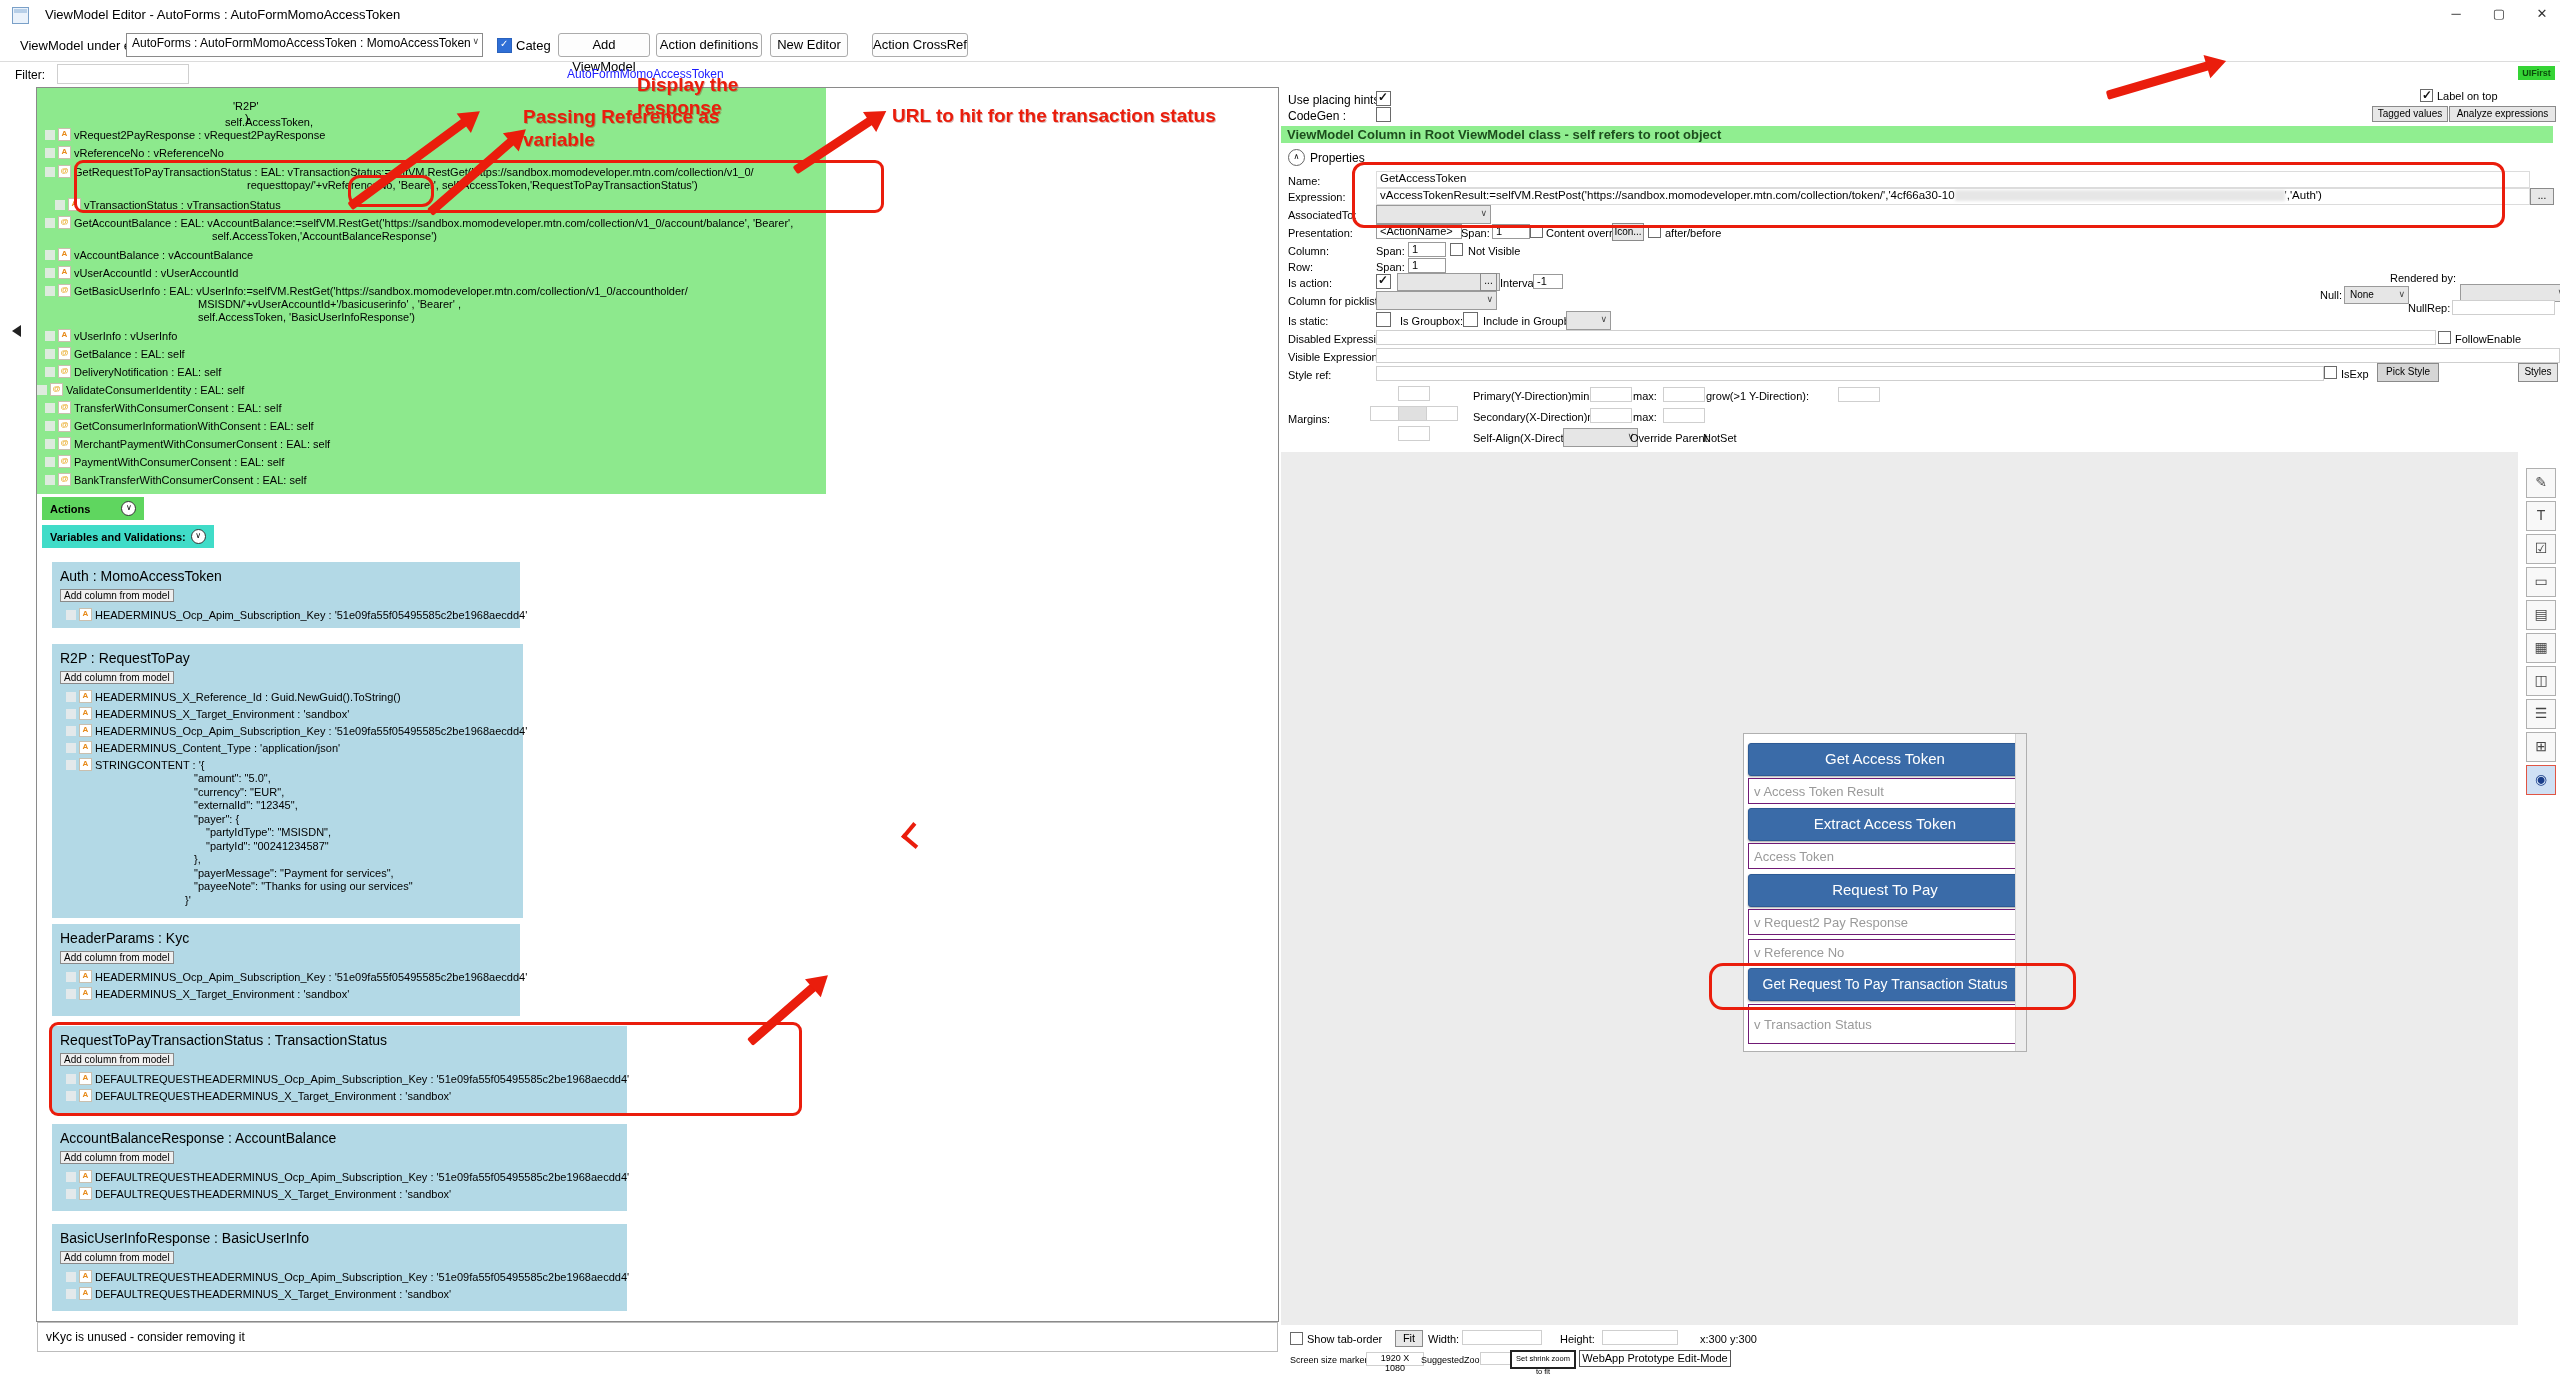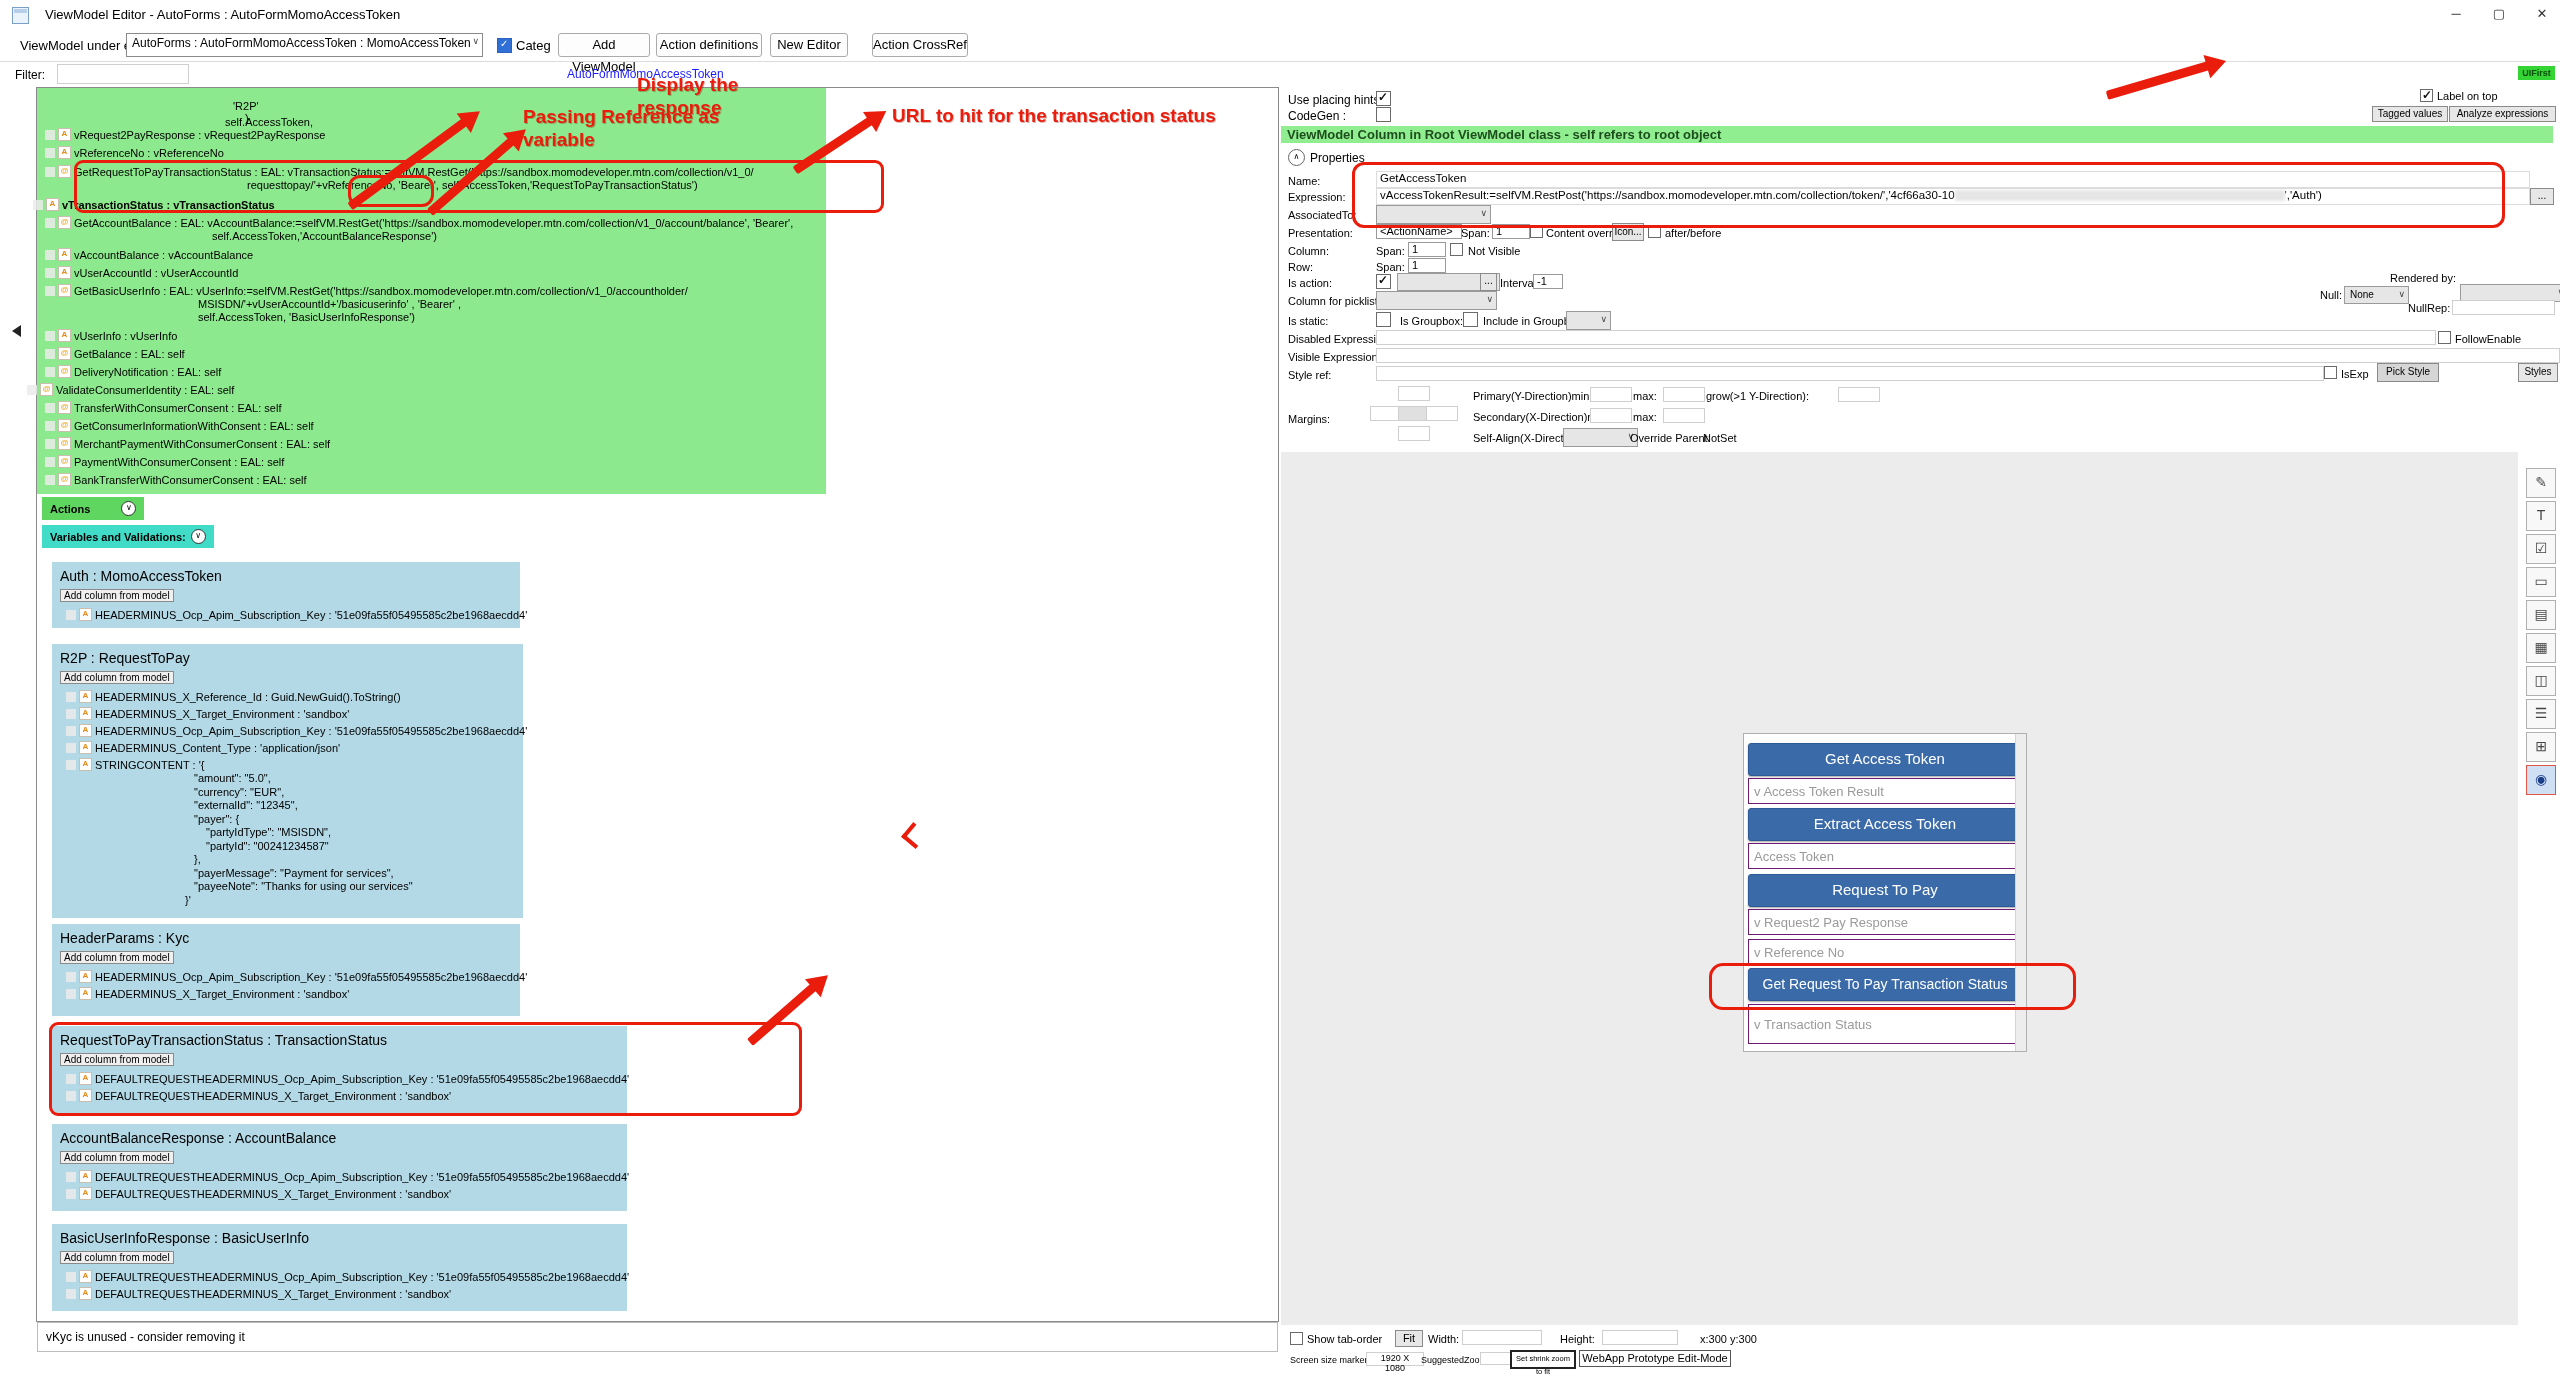--- a/index.html
+++ b/index.html
@@ -131,21 +131,21 @@
     <span>vReferenceNo : vReferenceNo</span>
   </div>
 <div class="tline" style="left:45px;top:165px;">
     <span class="ph"></span>
     <span class="acx"></span>
     <span>GetRequestToPayTransactionStatus : EAL: vTransactionStatus:=selfVM.RestGet('https://sandbox.momodeveloper.mtn.com/collection/v1_0/</span>
   </div>
 <div class="tline" style="left:247px;top:178px;">
     <span>requesttopay/'+vReferenceNo, 'Bearer', self.AccessToken,'RequestToPayTransactionStatus')</span>
   </div>
-<div class="tline" style="left:33px;top:198px;font-weight:bold;">
+<div class="tline" style="left:55px;top:198px;">
     <span class="ph"></span>
     <span class="ai"></span>
     <span>vTransactionStatus : vTransactionStatus</span>
   </div>
 <div class="tline" style="left:45px;top:216px;">
     <span class="ph"></span>
     <span class="acx"></span>
     <span>GetAccountBalance : EAL: vAccountBalance:=selfVM.RestGet('https://sandbox.momodeveloper.mtn.com/collection/v1_0/account/balance', 'Bearer',</span>
   </div>
 <div class="tline" style="left:212px;top:229px;">
@@ -180,21 +180,21 @@
 <div class="tline" style="left:45px;top:347px;">
     <span class="ph"></span>
     <span class="acx"></span>
     <span>GetBalance : EAL: self</span>
   </div>
 <div class="tline" style="left:45px;top:365px;">
     <span class="ph"></span>
     <span class="acx"></span>
     <span>DeliveryNotification : EAL: self</span>
   </div>
-<div class="tline" style="left:27px;top:383px;">
+<div class="tline" style="left:37px;top:383px;">
     <span class="ph"></span>
     <span class="acx"></span>
     <span>ValidateConsumerIdentity : EAL: self</span>
   </div>
 <div class="tline" style="left:45px;top:401px;">
     <span class="ph"></span>
     <span class="acx"></span>
     <span>TransferWithConsumerConsent : EAL: self</span>
   </div>
 <div class="tline" style="left:45px;top:419px;">

